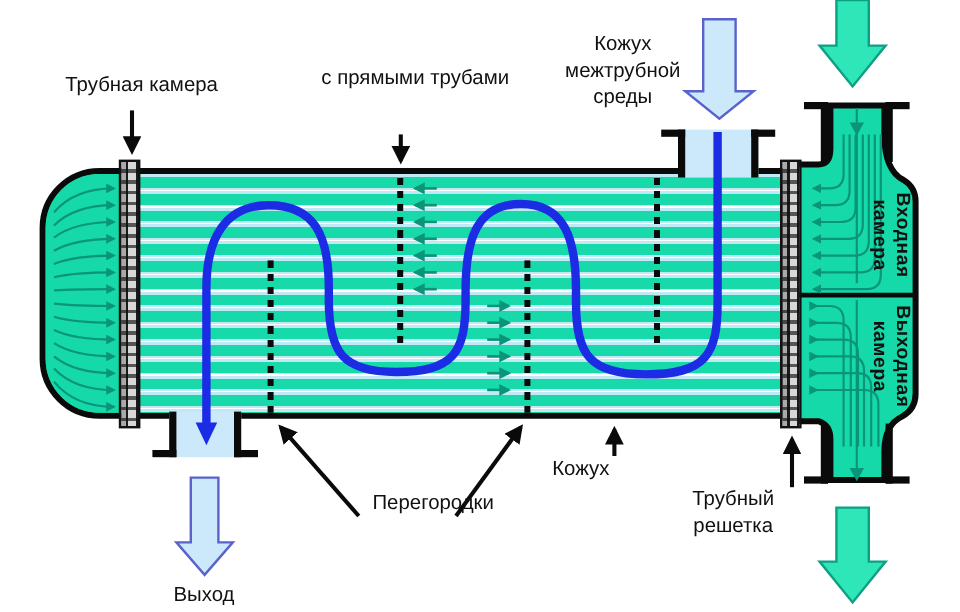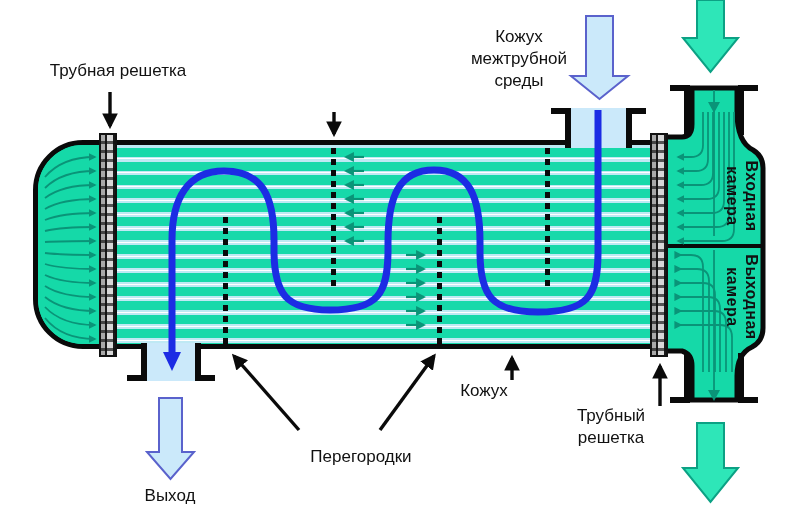--- a/index.html
+++ b/index.html
@@ -42,21 +42,21 @@
   .fl-l{left:-20px;} .fl-r{right:-20px;}
   .fl-top{top:0;} .fl-bot{bottom:0;}
 
   
   .lbl{font-size:17px;line-height:1.3;text-align:center;white-space:nowrap;}
   .ctr{transform:translateX(-50%);}
   #label-tubesheet-left{left:118px;top:60px;}
   #label-bundle{left:346px;top:54px;}
   #label-shell-inlet{left:519px;top:26px;}
   #label-shell{left:484px;top:380px;text-align:center;}
-  #label-baffles{left:361px;top:446px;text-align:center;}
+  #label-baffles{left:361px;top:408px;text-align:center;}
   #label-tubesheet-right{left:611px;top:405px;}
   #label-outlet{left:170px;top:485px;text-align:right;}
   .chamber-lbl{font-size:16px;font-weight:bold;line-height:1.2;text-align:center;
                transform:translate(-50%,-50%) rotate(90deg);letter-spacing:.5px;}
   #label-chamber-in{left:742px;top:196px;}
   #label-chamber-out{left:742px;top:297px;}
 </style>
 </head>
 <body>
 
@@ -196,23 +196,24 @@
     <g stroke="#0a0a0a" stroke-width="3.4" fill="none">
       <line x1="110" y1="92" x2="110" y2="126" marker-end="url(#mk-black)"></line>
       <line x1="334" y1="112" x2="334" y2="134" marker-end="url(#mk-black)"></line>
       <line x1="512" y1="380" x2="512" y2="358" marker-end="url(#mk-black)"></line>
       <line x1="299" y1="430" x2="234" y2="356" marker-end="url(#mk-black)"></line>
       <line x1="380" y1="430" x2="434" y2="356" marker-end="url(#mk-black)"></line>
       <line x1="660" y1="406" x2="660" y2="366" marker-end="url(#mk-black)"></line>
     </g>
   </svg>
 
-  <div class="abs lbl ctr" id="label-tubesheet-left">Трубная решетка</div>
+  <div class="abs lbl ctr" id="label-tubesheet-left">Трубная камера</div>
 
   <div class="abs lbl ctr" id="label-bundle">
+    <div>с прямыми трубами</div>
   </div>
 
   <div class="abs lbl ctr" id="label-shell-inlet">
     <div>Кожух</div>
     <div>межтрубной</div>
     <div>среды</div>
   </div>
 
   <div class="abs lbl ctr" id="label-shell">Кожух</div>
 

